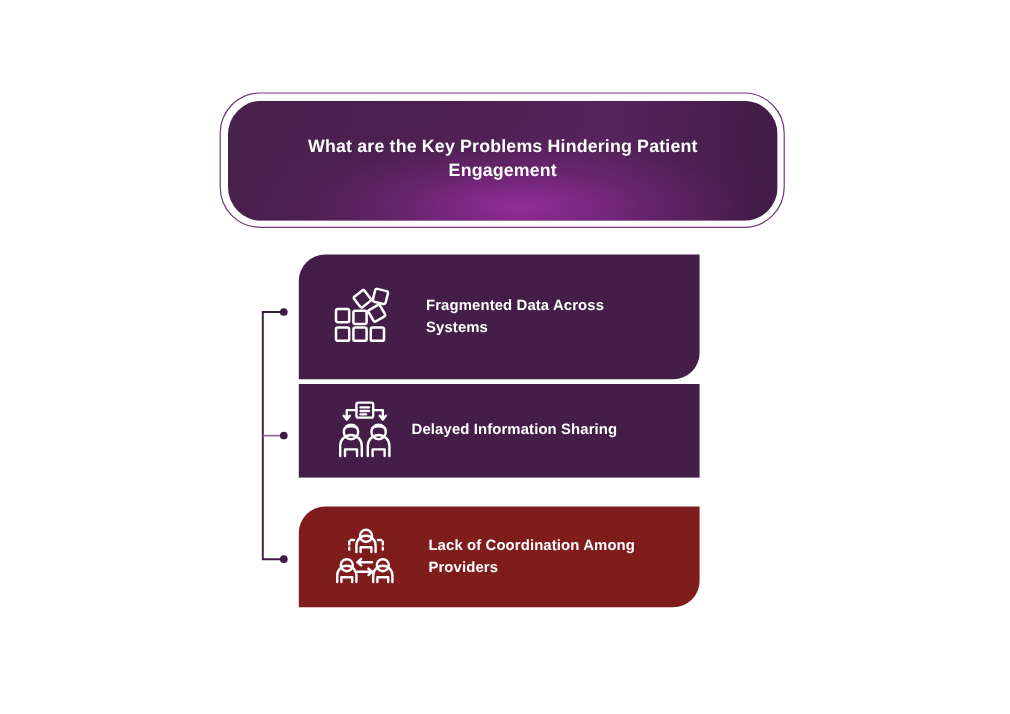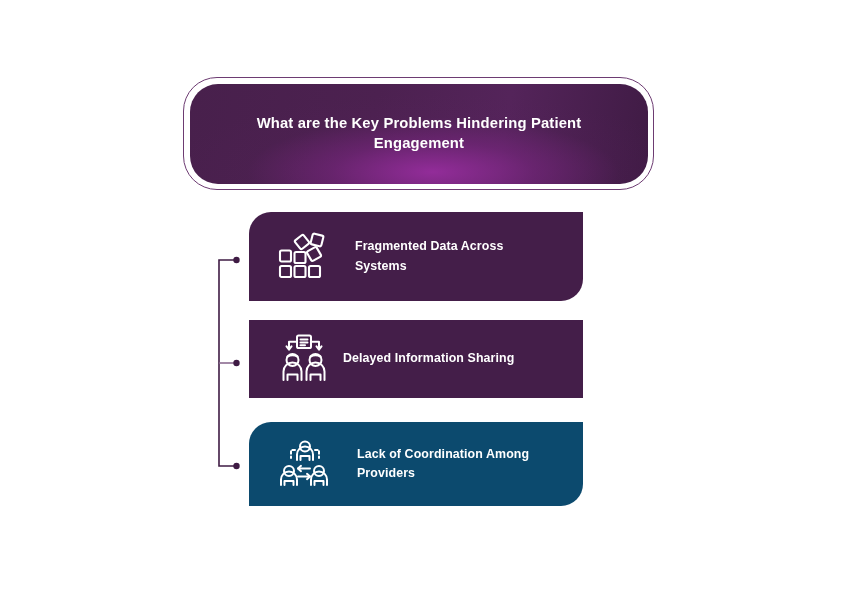--- a/index.html
+++ b/index.html
@@ -81,38 +81,38 @@
   .card {
     position: absolute;
     display: flex;
     align-items: center;
     box-sizing: border-box;
   }
   .card-1 {
     left: 249px;
     top: 212px;
     width: 334px;
-    height: 89px;
+    height: 104px;
     background: #441e49;
     border-radius: 22px 0 22px 0;
   }
   .card-2 {
     left: 249px;
     top: 320px;
     width: 334px;
     height: 78px;
     background: #441e49;
     border-radius: 0;
   }
   .card-3 {
     left: 249px;
     top: 422px;
     width: 334px;
     height: 84px;
-    background: #0c4a6e;
+    background: #7f1d1d;
     border-radius: 22px 0 22px 0;
   }
 
   .card-icon {
     width: 62px;
     margin-left: 22px;
     flex: 0 0 62px;
     display: flex;
     align-items: center;
     justify-content: center;

